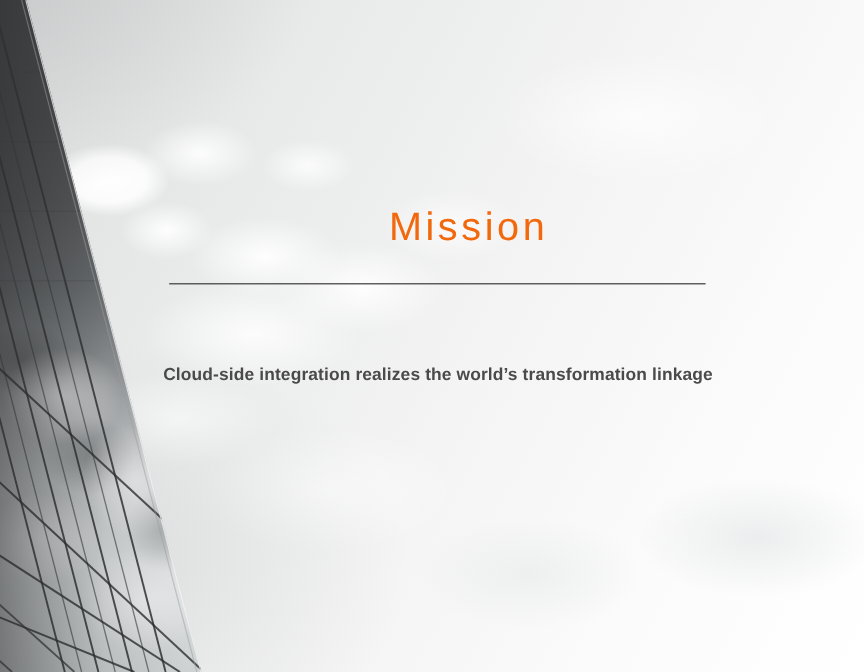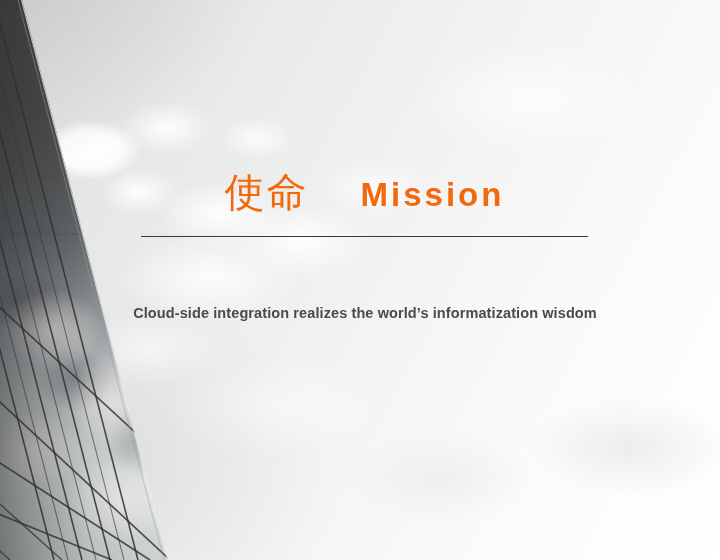--- a/index.html
+++ b/index.html
@@ -142,21 +142,21 @@
     font-size: 40px;
     font-weight: 500;
     line-height: 1;
     letter-spacing: 2px;
     color: #f2690d;
     white-space: nowrap;
   }
   .title-en {
     font-family: "Liberation Sans", "DejaVu Sans", sans-serif;
     font-size: 33px;
-    font-weight: bold;
+    font-weight: normal;
     line-height: 1;
     letter-spacing: 3px;
     color: #f2690d;
     margin-left: 52px;
     white-space: nowrap;
   }
 
   .divider {
     position: absolute;
     left: 141px;
@@ -248,25 +248,24 @@
       <svg class="tower-edge" width="260" height="560" viewBox="0 0 260 560">
         <path d="M22 0 L168 560" stroke="#f4f5f5" stroke-width="2" fill="none" opacity=".75"></path>
         <path d="M18 0 L164 560" stroke="#9b9ea0" stroke-width="1" fill="none" opacity=".5"></path>
       </svg>
     </div>
   </div>
 
   <div class="content">
 
     <div class="title-row">
-      <span class="title-cn">使命</span>
       <span class="title-en">Mission</span>
     </div>
 
     <div class="divider"></div>
 
 
     <div class="desc">
-      <div class="desc-line">Cloud-side integration realizes the world’s informatization wisdom</div>
+      <div class="desc-line">Cloud-side integration realizes the world’s transformation linkage</div>
     </div>
 
   </div>
 </div>
 
 </body></html>

